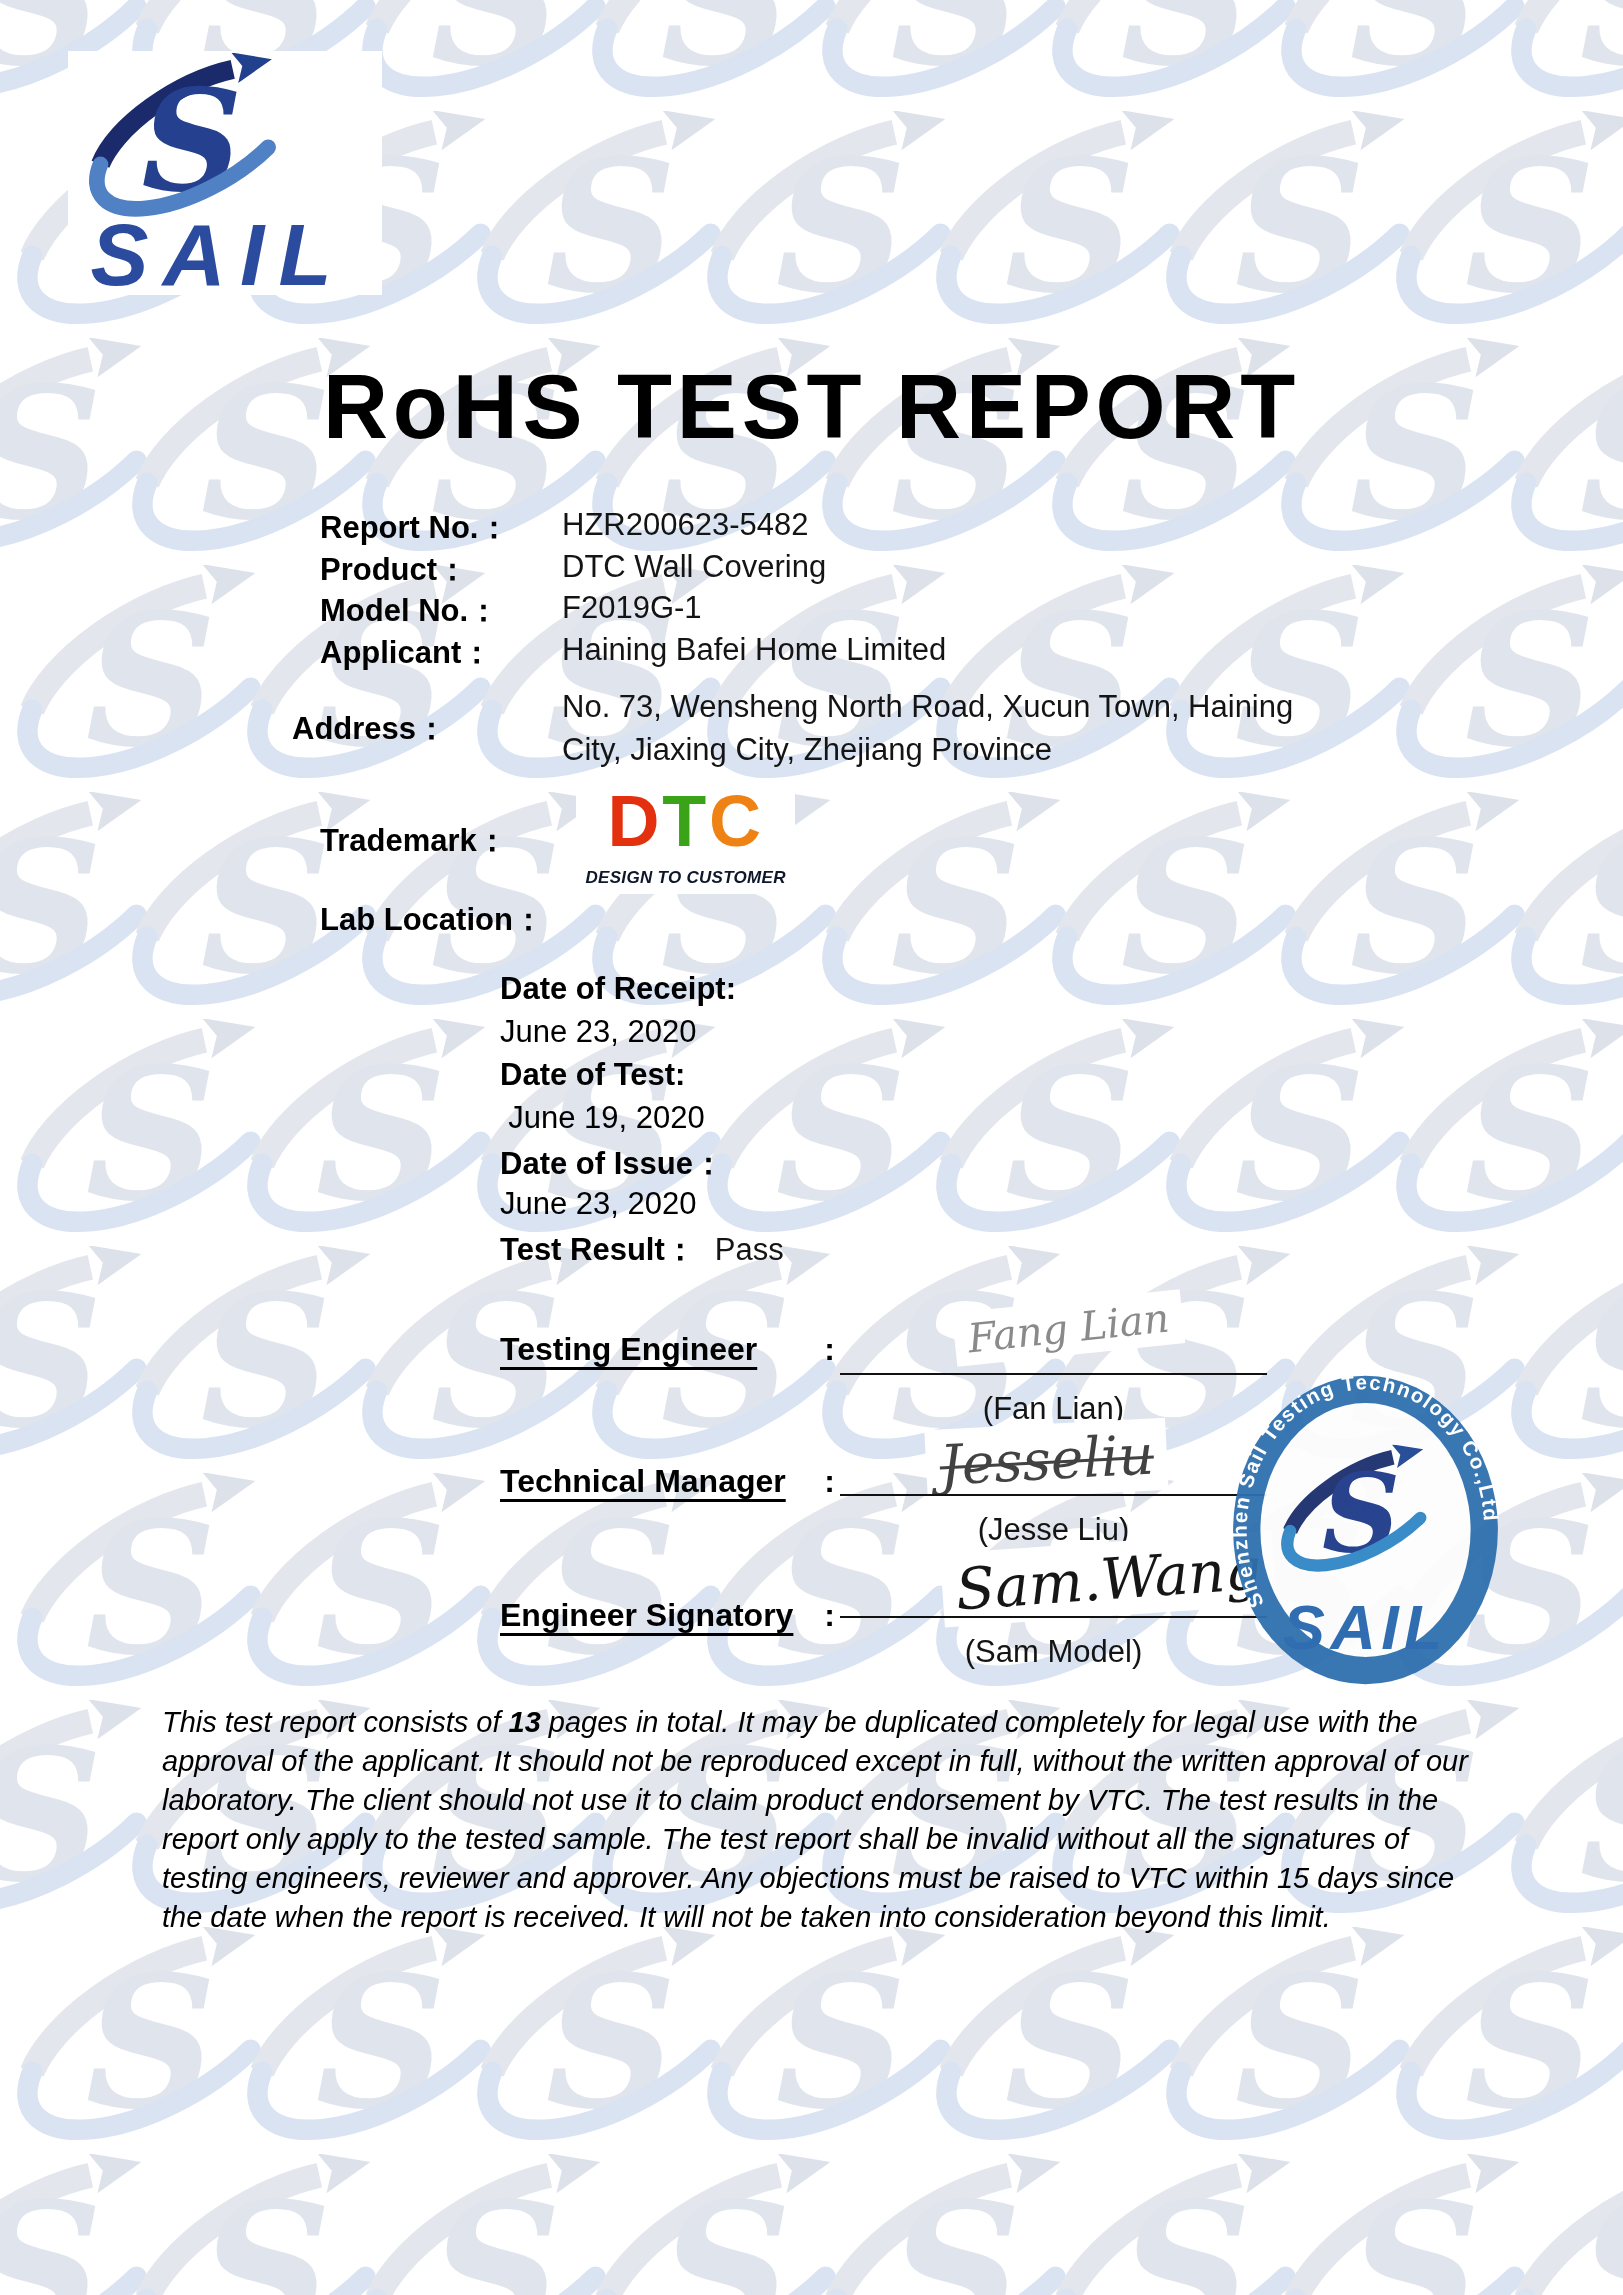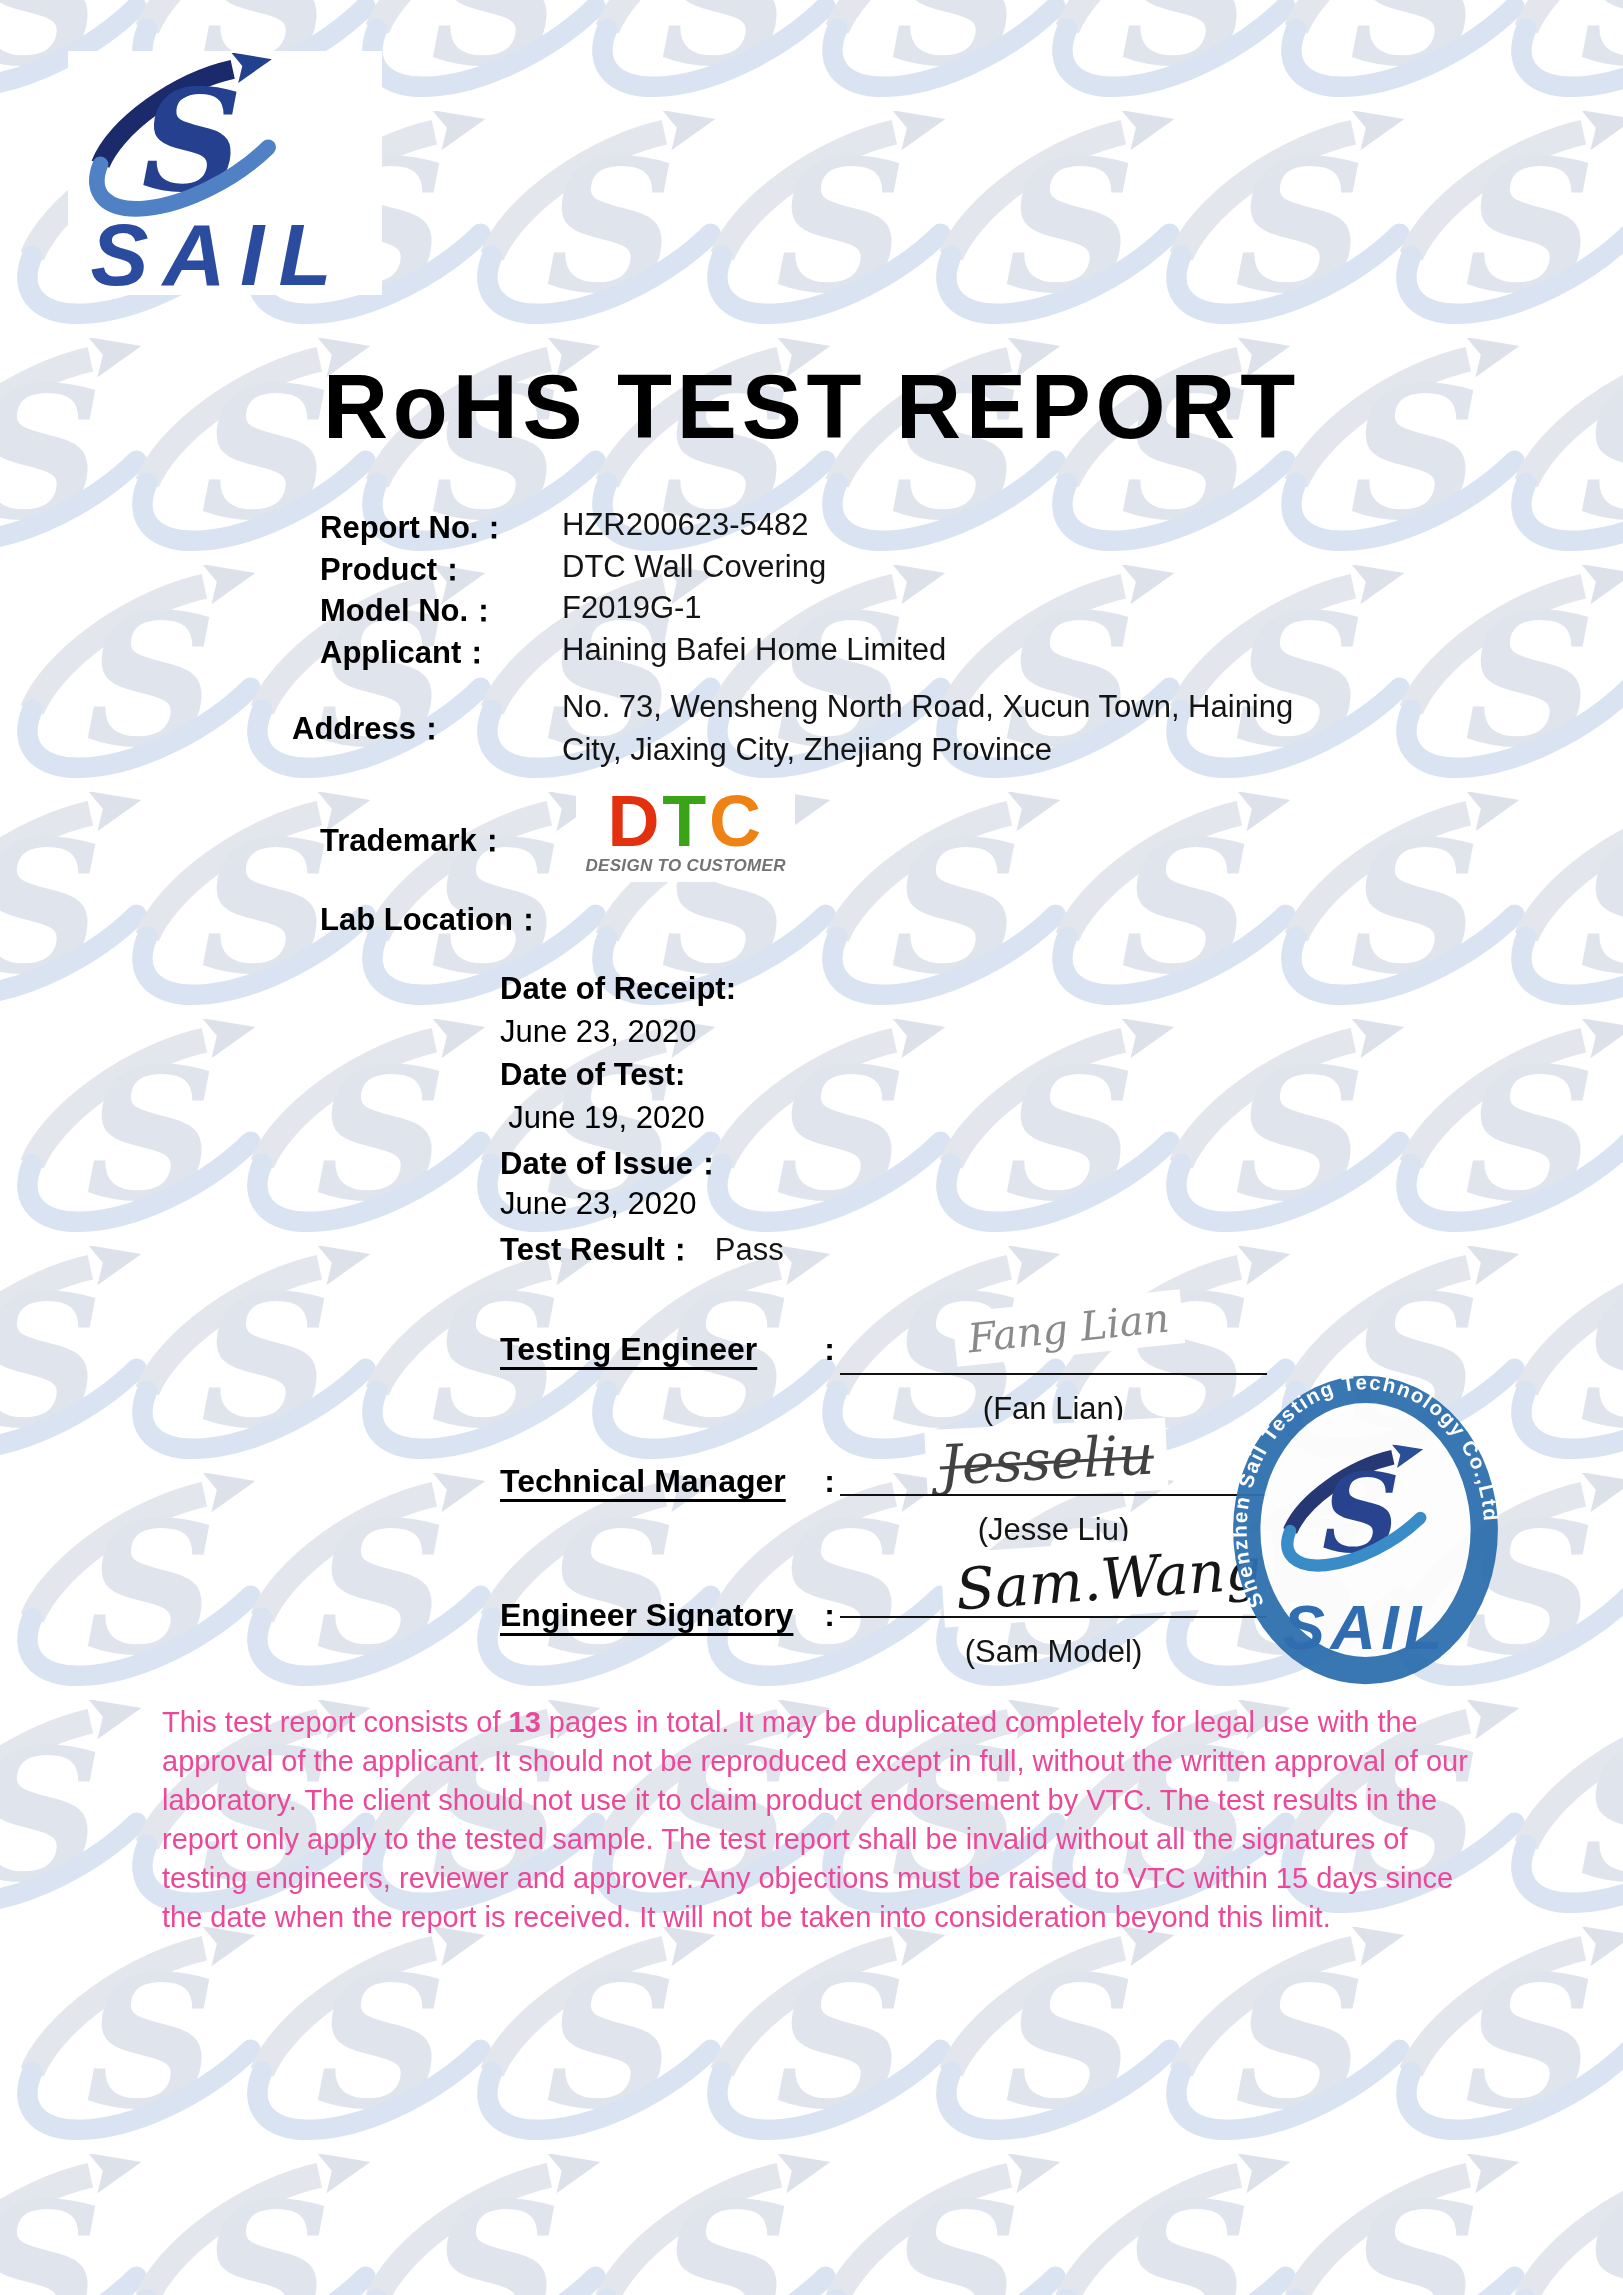--- a/index.html
+++ b/index.html
@@ -48,22 +48,22 @@
     font-size:31px;line-height:43px;color:#141414;z-index:3;
   }
   
   .dtc{
     position:absolute;left:576px;top:785px;z-index:3;
     background:#fff;padding:4.1px 9.5px 5.5px 9.5px;text-align:center;
   }
   .dtc-letters{font-size:72px;line-height:65px;font-weight:bold;letter-spacing:2.7px;}
   .dtc-d{color:#e33110;} .dtc-t{color:#3aa318;} .dtc-c{color:#ef8214;}
   .dtc-tagline{
-    margin-top:2px;font-size:17px;font-weight:bold;font-style:italic;
-    color:#737373;letter-spacing:0.3px;white-space:nowrap;
+    margin-top:14px;font-size:17px;font-weight:bold;font-style:italic;
+    color:#0f172a;letter-spacing:0.3px;white-space:nowrap;
   }
   
   .drow{position:absolute;left:500px;z-index:3;font-size:31px;white-space:nowrap;}
   .drow.bold{font-weight:bold;}
   .dvalue-indent{padding-left:8.2px;}
   .result-label{font-weight:bold;}
   .result-value{font-weight:normal;color:#141414;padding-left:19px;}
   
   .sigrow{
     position:absolute;left:500px;width:335px;z-index:3;
@@ -82,21 +82,21 @@
   }
   .script-0{left:954px;top:1301px;font-size:40px;color:#8a8a8a;transform:rotate(-6deg);}
   .script-1{left:926px;top:1424px;font-size:55px;color:#424242;transform:rotate(-3deg);
             text-decoration:line-through;text-decoration-thickness:3.4px;}
   .script-2{left:942px;top:1542px;font-size:57px;color:#161616;transform:rotate(-4deg);}
   
   .stamp{position:absolute;left:1229px;top:1371px;width:273px;height:318px;z-index:4;opacity:.95;}
   
   .footer{
     position:absolute;left:162px;top:1703px;width:1326px;z-index:3;
-    font-size:29px;line-height:39px;color:#ec4899;margin:0;text-align:left;
+    font-size:29px;line-height:39px;color:#000000;margin:0;text-align:left;font-style:italic;
   }
   .footer b{font-weight:bold;}
 </style>
 </head>
 <body>
 
 <div class="page">
 
   <svg width="0" height="0" style="position:absolute" aria-hidden="true">
     <defs>

